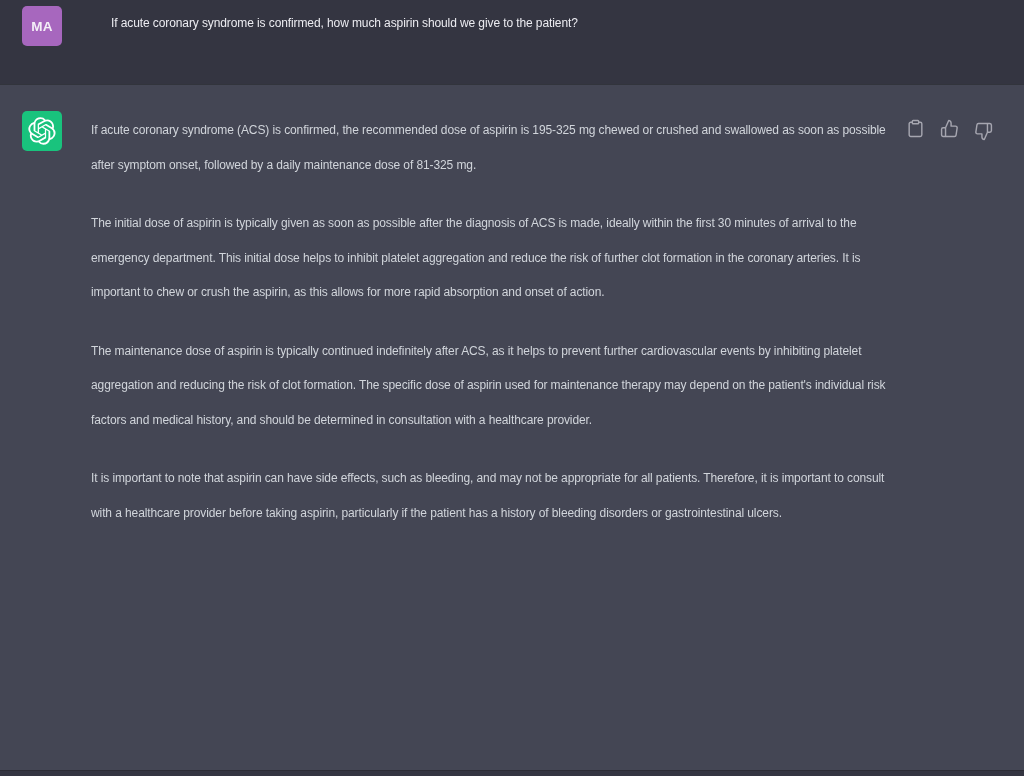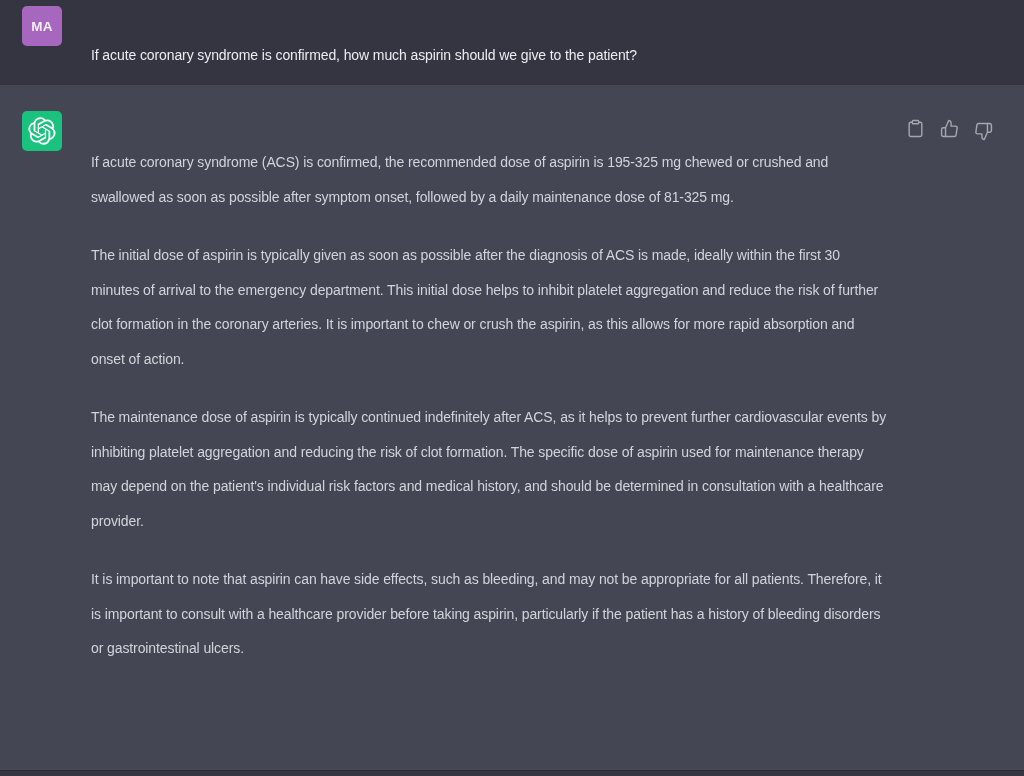--- a/index.html
+++ b/index.html
@@ -12,20 +12,21 @@
   .row {
     display: flex;
     align-items: flex-start;
     padding-left: 22px;
     padding-right: 31px;
   }
   .user-row {
     background: var(--user-row-bg, #343541);
     height: 84px;
     padding-top: 6px;
+    gap: 20px;
   }
   .assistant-row {
     background: var(--assistant-row-bg, #444654);
     height: 686px;
     padding-top: 26px;
     border-top: 1px solid rgba(32,33,35,0.5);
   }
   .avatar {
     width: 40px; height: 40px; flex: 0 0 40px;
     border-radius: 5px;
@@ -38,24 +39,23 @@
     font-weight: 600;
     letter-spacing: 0.3px;
   }
   .assistant-avatar {
     background: var(--assistant-avatar-bg, #19c37d);
   }
   .assistant-avatar svg { width: 28px; height: 28px; }
   .message {
     margin-left: 29px;
     width: 800px;
-    font-size: 14px;
+    font-size: 12px;
     line-height: 34.5px;
     letter-spacing: -0.1px;
-    margin-top: 32px;
   }
   .user-row .message {
     color: var(--user-text, #ececf1);
     padding-top: 6px;
     line-height: 22px;
   }
   .assistant-row .message {
     color: var(--assistant-text, #d1d5db);
     padding-top: 2px;
   }

